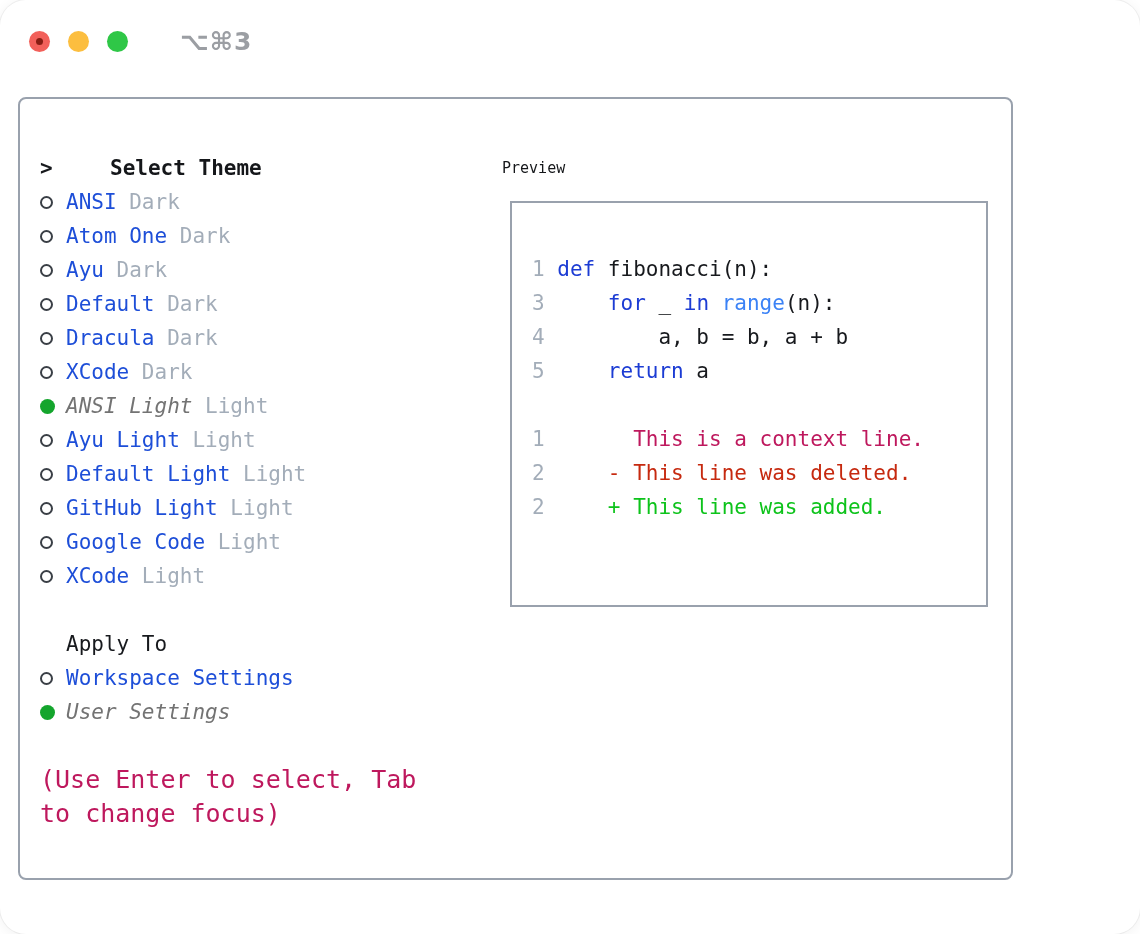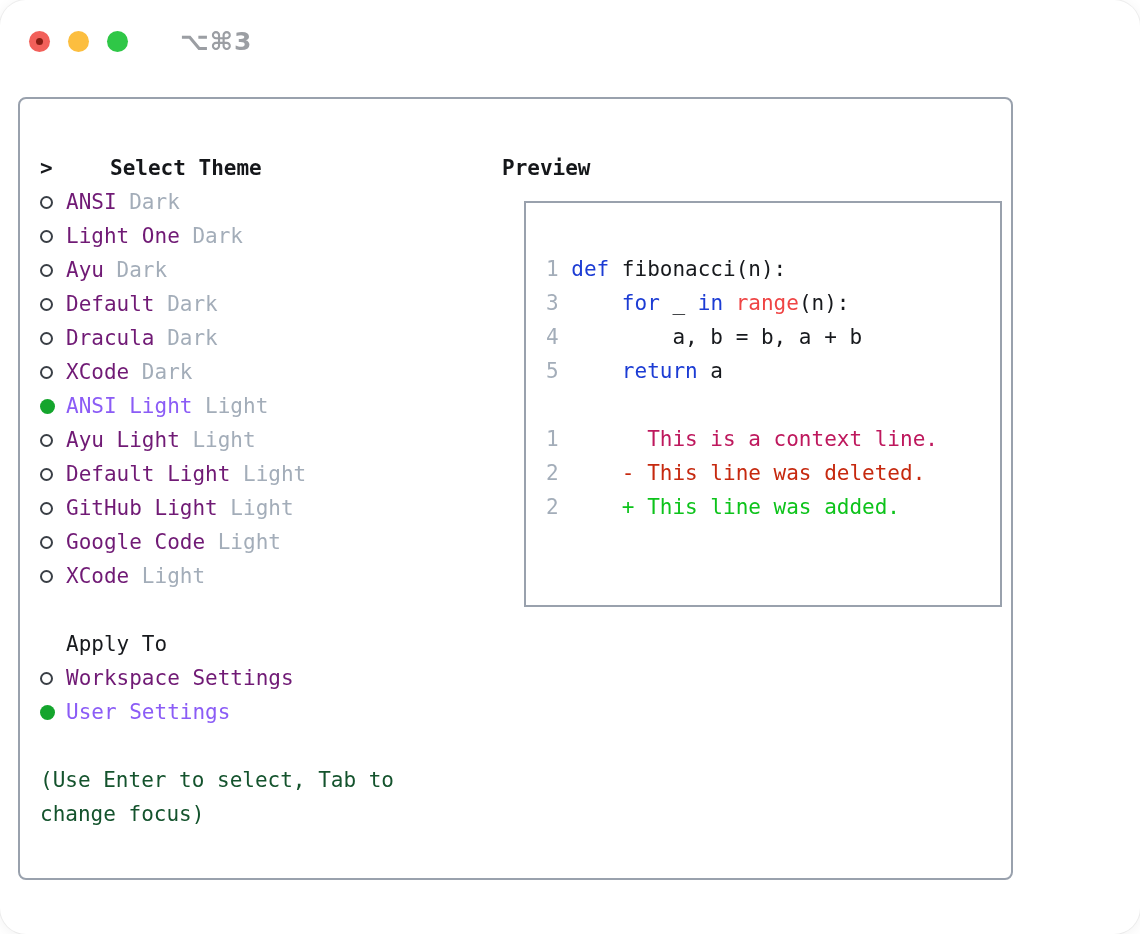--- a/index.html
+++ b/index.html
@@ -29,37 +29,37 @@
   
   .left-col { position: absolute; left: 20px; top: 52px; width: 450px;
               font-size: 21px; color: #3a3f46; }
   .row { height: 34px; display: flex; align-items: center; white-space: pre; }
   .marker-col { display: inline-flex; width: 26px; flex: 0 0 26px; align-items: center; }
   .prompt { font-weight: bold; color: #17191d; }
   .header-text { font-weight: bold; color: #15171a; margin-left: 44px; }
   .circle { display: inline-block; width: 13px; height: 13px; border-radius: 50%;
             border: 2px solid #3a3f46; }
   .circle.filled { border: none; width: 15px; height: 15px; background: #14a52d; }
-  .opt-name { color: #701a75; }
-  .opt-name.selected { color: #8b5cf6; }
+  .opt-name { color: #1d4ed8; }
+  .opt-name.selected { color: #737373; font-style: italic; }
   .opt-variant { color: #a3adb9; margin-left: 1ch; text-align: center; }
   .apply-title { color: #17191d; }
-  .help { margin-top: 0; width: 410px; line-height: 34px; color: #14532d; font-size: 21px; }
+  .help { margin-top: 0; width: 410px; line-height: 34px; color: #be185d; font-size: 25px; }
 
   
   .preview-title { position: absolute; left: 482px; top: 52px; height: 34px; line-height: 34px;
-                   font-size: 21px; font-weight: bold; color: #15171a; }
-  .preview-box { position: absolute; left: 504px; top: 102px; width: 478px; height: 406px;
+                   font-size: 15px; font-weight: normal; color: #15171a; }
+  .preview-box { position: absolute; left: 490px; top: 102px; width: 478px; height: 406px;
                  border: 2px solid #99a1ad; background: #fff; }
   .code { position: absolute; top: 49px; left: 20px; right: 0; font-size: 21px; }
   .code-row { height: 34px; line-height: 34px; white-space: pre; color: #17191d; }
   .ln { display: inline-block; width: 1ch; margin-right: 1ch; color: #a3adb9; }
   .tok-plain   { color: #17191d; }
   .tok-keyword { color: #1c3cd4; }
-  .tok-builtin { color: #ef4444; }
+  .tok-builtin { color: #3b82f6; }
   .tok-number  { color: #0dc31b; }
   .tok-context { color: #be185d; }
   .tok-deleted { color: #c6290f; }
   .tok-added   { color: #0dc31b; }
 </style>
 </head>
 <body>
 
 <div class="window">
 
@@ -73,21 +73,21 @@
   <div class="panel">
 
     <div class="left-col">
       <div class="row">
         <span class="marker-col prompt">&gt;</span>
         <span class="header-text">Select Theme</span>
       </div>
 
       <div id="theme-list">
           <div class="row"><span class="marker-col"><span class="circle"></span></span><span class="opt-name">ANSI</span><span class="opt-variant">Dark</span></div>
-          <div class="row"><span class="marker-col"><span class="circle"></span></span><span class="opt-name">Light One</span><span class="opt-variant">Dark</span></div>
+          <div class="row"><span class="marker-col"><span class="circle"></span></span><span class="opt-name">Atom One</span><span class="opt-variant">Dark</span></div>
           <div class="row"><span class="marker-col"><span class="circle"></span></span><span class="opt-name">Ayu</span><span class="opt-variant">Dark</span></div>
           <div class="row"><span class="marker-col"><span class="circle"></span></span><span class="opt-name">Default</span><span class="opt-variant">Dark</span></div>
           <div class="row"><span class="marker-col"><span class="circle"></span></span><span class="opt-name">Dracula</span><span class="opt-variant">Dark</span></div>
           <div class="row"><span class="marker-col"><span class="circle"></span></span><span class="opt-name">XCode</span><span class="opt-variant">Dark</span></div>
           <div class="row"><span class="marker-col"><span class="circle filled"></span></span><span class="opt-name selected">ANSI Light</span><span class="opt-variant">Light</span></div>
           <div class="row"><span class="marker-col"><span class="circle"></span></span><span class="opt-name">Ayu Light</span><span class="opt-variant">Light</span></div>
           <div class="row"><span class="marker-col"><span class="circle"></span></span><span class="opt-name">Default Light</span><span class="opt-variant">Light</span></div>
           <div class="row"><span class="marker-col"><span class="circle"></span></span><span class="opt-name">GitHub Light</span><span class="opt-variant">Light</span></div>
           <div class="row"><span class="marker-col"><span class="circle"></span></span><span class="opt-name">Google Code</span><span class="opt-variant">Light</span></div>
           <div class="row"><span class="marker-col"><span class="circle"></span></span><span class="opt-name">XCode</span><span class="opt-variant">Light</span></div>

